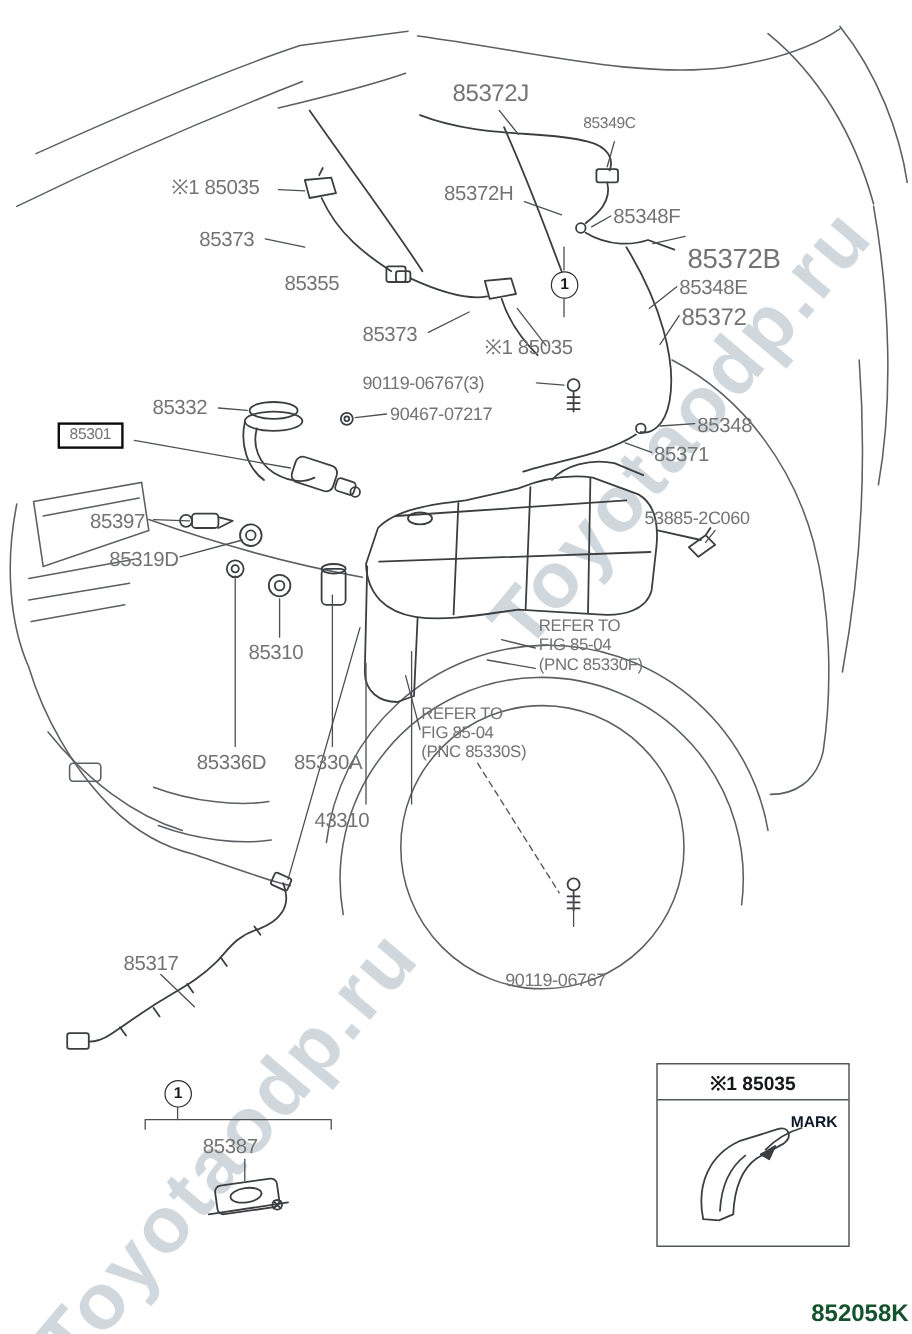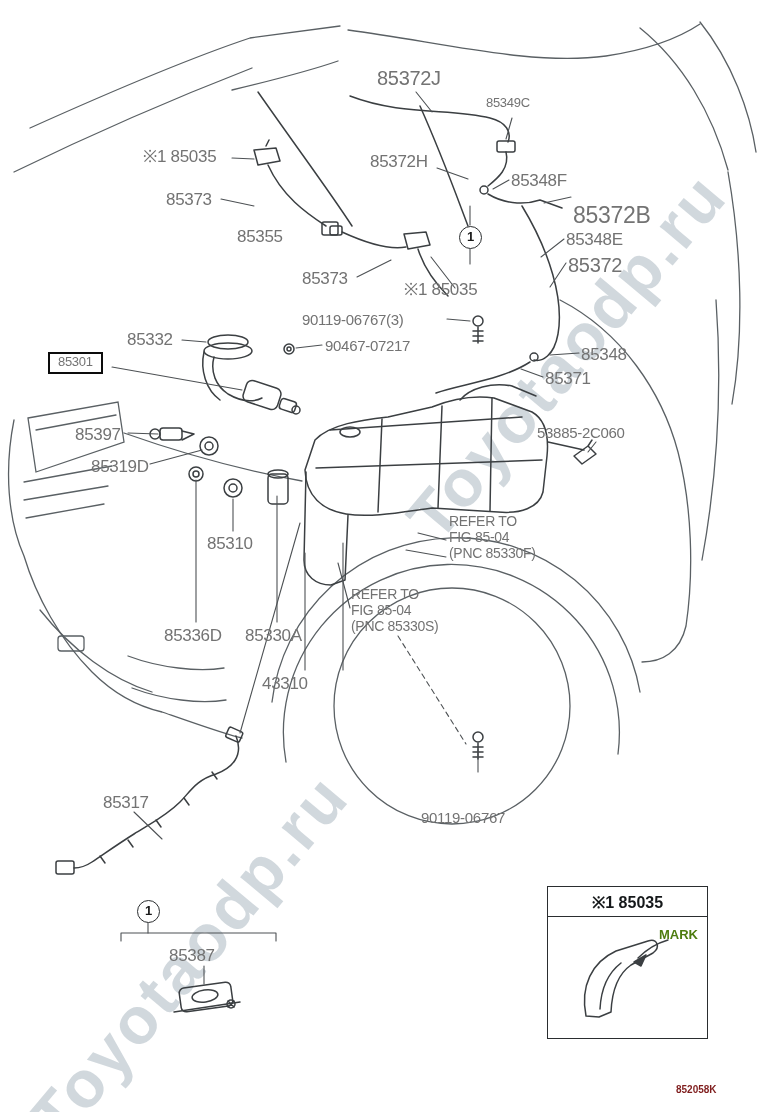--- a/index.html
+++ b/index.html
@@ -27,22 +27,22 @@
     text-align:center; line-height:20px; font-size:13px; font-weight:bold; color:#1a1a1a; background:#fff;
   }
   .legend-box {
     position:absolute; left:547px; top:886px; width:161px; height:153px;
     border:1.7px solid #2a2d2f; z-index:2; background:transparent;
   }
   .legend-title {
     text-align:center; font-weight:bold; font-size:16px; color:#15181a;
     padding:4px 0 3px; border-bottom:1.4px solid #2a2d2f;
   }
-  .legend-mark { position:absolute; right:9px; top:40px; font-weight:bold; font-size:13px; color:#4d7c0f; }
-  .doc-code { position:absolute; left:676px; top:1084px; font-size:10px; font-weight:600; color:#7f1d1d; z-index:3; }
+  .legend-mark { position:absolute; right:9px; top:40px; font-weight:bold; font-size:13px; color:#0f172a; }
+  .doc-code { position:absolute; left:676px; top:1084px; font-size:20px; font-weight:600; color:#14532d; z-index:3; }
 </style>
 </head>
 <body>
 
 <div class="stage">
 
   <div class="watermark wm1">Toyotaodp.ru</div>
   <div class="watermark wm2">Toyotaodp.ru</div>
 
   <svg width="760" height="1112" viewBox="0 0 760 1112" style="z-index:2">

